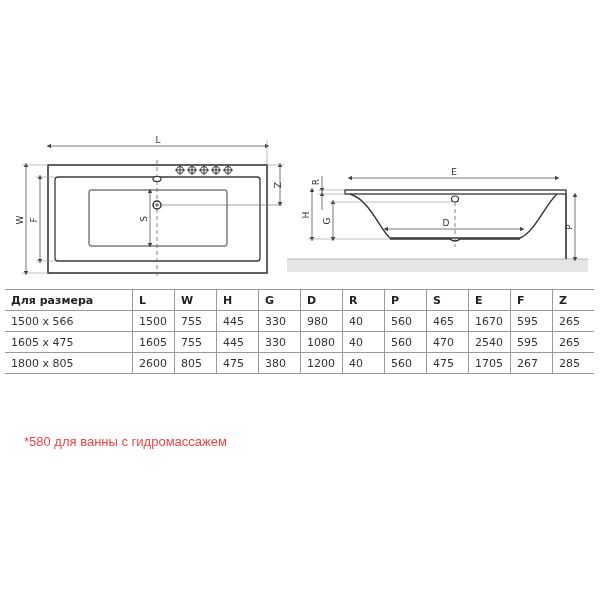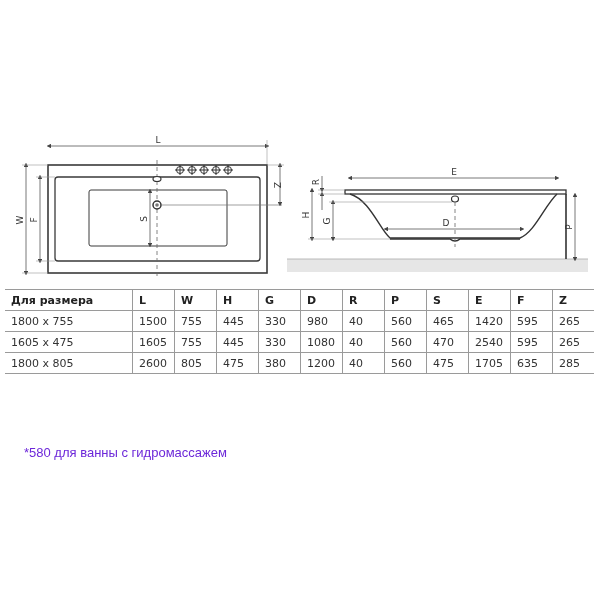--- a/index.html
+++ b/index.html
@@ -11,22 +11,22 @@
   .spec-table { position:absolute; left:5px; top:289px; border-collapse:collapse;
                 font-family:"DejaVu Sans", sans-serif; font-size:11px; color:#333; }
   .spec-table td, .spec-table th { border:1px solid #9a9a9a; height:20px; padding:0 0 0 6px;
                 text-align:left; vertical-align:middle; white-space:nowrap; }
   .spec-table th { font-weight:bold; color:#222; }
   .spec-table tr { border-left:none;margin-left:32px; }
   .spec-table tr > :first-child { border-left:none; }
   .spec-table tr > :last-child { border-right:none; }
   .col-size { width:121px; }
   .col-num { width:35px; }
-  .footnote { position:absolute; left:24px; top:445px; font-family:"Liberation Sans", sans-serif;
-              font-size:13px; color:#6d28d9; }
+  .footnote { position:absolute; left:24px; top:434px; font-family:"Liberation Sans", sans-serif;
+              font-size:13px; color:#ef4444; }
 </style>
 </head>
 <body>
 
 <div class="drawing">
   <svg width="600" height="285" viewBox="0 0 600 285">
     <defs>
       <marker id="arr" markerWidth="6" markerHeight="6" refX="3" refY="3" orient="auto-start-reverse">
         <path d="M0,0 L6,3 L0,6 z" fill="#444"></path>
       </marker>
@@ -151,30 +151,30 @@
       <th class="col-num">R</th>
       <th class="col-num">P</th>
       <th class="col-num">S</th>
       <th class="col-num">E</th>
       <th class="col-num">F</th>
       <th class="col-num">Z</th>
     </tr>
   </thead>
   <tbody>
     <tr>
-      <td>1800 x 755</td>
+      <td>1500 x 566</td>
       <td>1500</td>
       <td>755</td>
       <td>445</td>
       <td>330</td>
       <td>980</td>
       <td>40</td>
       <td>560</td>
       <td>465</td>
-      <td>1420</td>
+      <td>1670</td>
       <td>595</td>
       <td>265</td>
     </tr>
     <tr>
       <td>1605 x 475</td>
       <td>1605</td>
       <td>755</td>
       <td>445</td>
       <td>330</td>
       <td>1080</td>
@@ -189,19 +189,19 @@
       <td>1800 x 805</td>
       <td>2600</td>
       <td>805</td>
       <td>475</td>
       <td>380</td>
       <td>1200</td>
       <td>40</td>
       <td>560</td>
       <td>475</td>
       <td>1705</td>
-      <td>635</td>
+      <td>267</td>
       <td>285</td>
     </tr>
   </tbody>
 </table>
 
 <div class="footnote">*580 для ванны с гидромассажем</div>
 
 </body></html>

